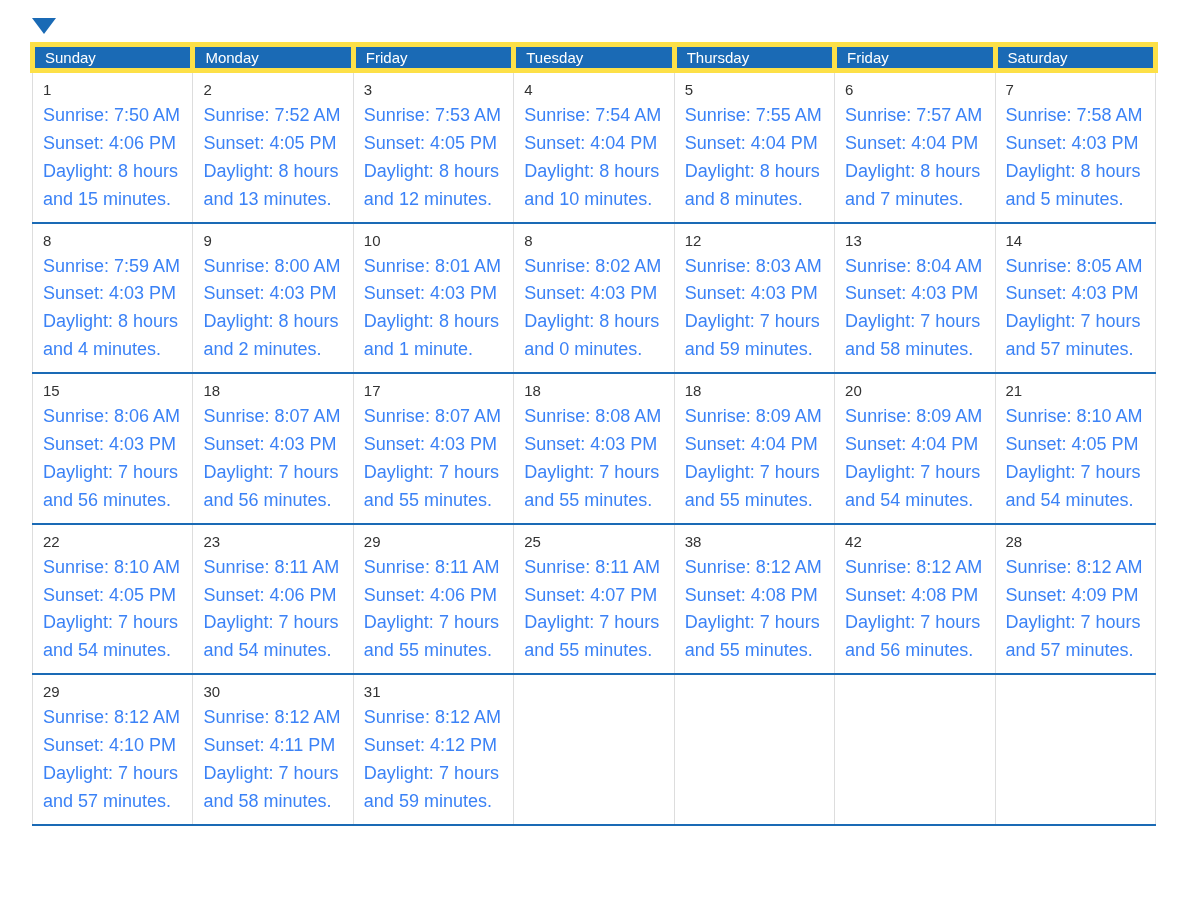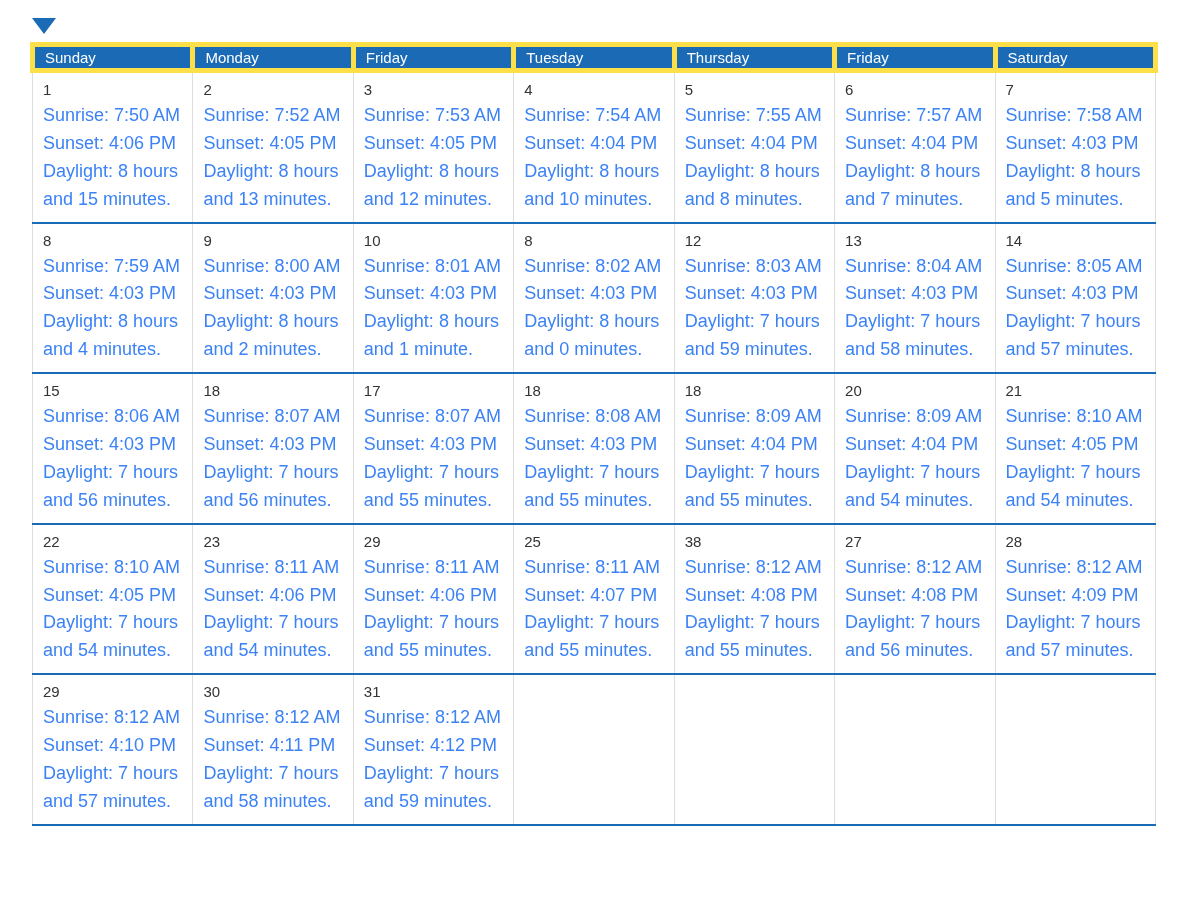--- a/index.html
+++ b/index.html
@@ -342,21 +342,21 @@
       </td>
         <td>
         <span class="day-number">38</span>
         <div class="day-info">
           Sunrise: 8:12 AM<br>
           Sunset: 4:08 PM<br>
           Daylight: 7 hours and 55 minutes.
         </div>
       </td>
         <td>
-        <span class="day-number">27</span>
+        <span class="day-number">42</span>
         <div class="day-info">
           Sunrise: 8:12 AM<br>
           Sunset: 4:08 PM<br>
           Daylight: 7 hours and 56 minutes.
         </div>
       </td>
         <td>
         <span class="day-number">28</span>
         <div class="day-info">
           Sunrise: 8:12 AM<br>

